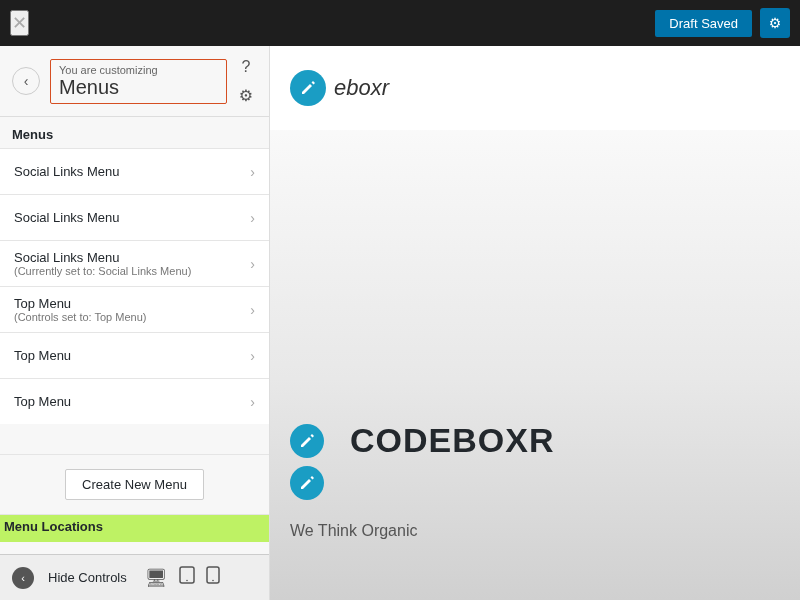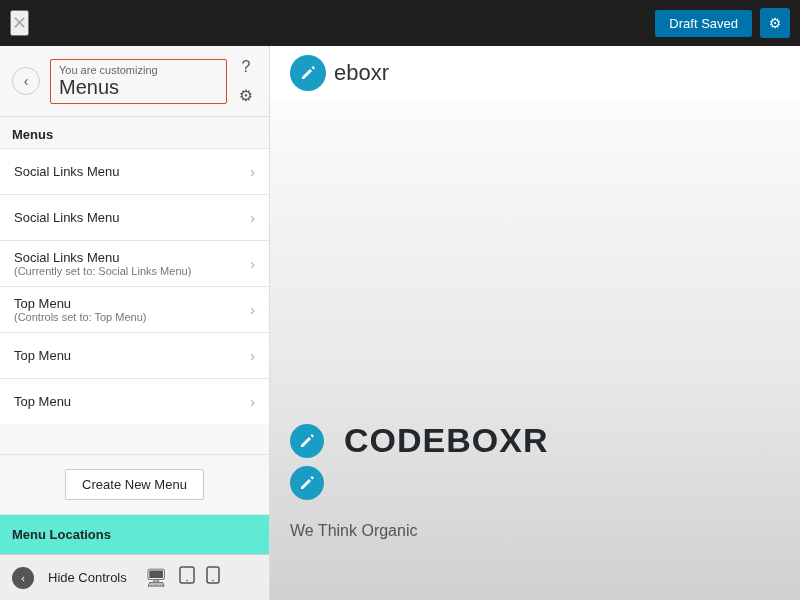--- a/index.html
+++ b/index.html
@@ -172,22 +172,22 @@
       border: 1px solid #ccc;
       border-radius: 2px;
       padding: 7px 16px;
       font-size: 13px;
       color: #23282d;
       cursor: pointer;
     }
 
     
     .menu-locations-section {
-      padding: 12px;
-      background: #5eead4;
+      padding: 4px;
+      background: #bef264;
       border-top: 1px solid #e5e5e5;
     }
     .menu-locations-title {
       font-size: 13px;
       font-weight: 600;
       color: #23282d;
       margin-bottom: 4px;
     }
     .menu-locations-text {
       font-size: 12px;
@@ -243,22 +243,23 @@
     
     .preview-area {
       flex: 1;
       background: linear-gradient(180deg, #fff 0%, #e8e8e8 60%, #d0d0d0 100%);
       position: relative;
       overflow: hidden;
     }
     .preview-header {
       display: flex;
       align-items: center;
-      padding: 9px 20px;
+      padding: 24px 20px;
       background: rgba(255,255,255,0.95);
+      font-style: italic;
     }
     .preview-logo-circle {
       width: 36px;
       height: 36px;
       background: #1a9dc4;
       border-radius: 50%;
       display: flex;
       align-items: center;
       justify-content: center;
       color: #fff;
@@ -271,21 +272,21 @@
       font-weight: 400;
     }
     .preview-content {
       position: absolute;
       bottom: 60px;
       left: 20px;
     }
     .preview-brand-row {
       display: flex;
       align-items: center;
-      gap: 20px;
+      gap: 26px;
       margin-bottom: 6px;
       margin-top: 39px;
     }
     .brand-circle {
       width: 34px;
       height: 34px;
       background: #1a9dc4;
       border-radius: 50%;
       display: flex;
       align-items: center;

